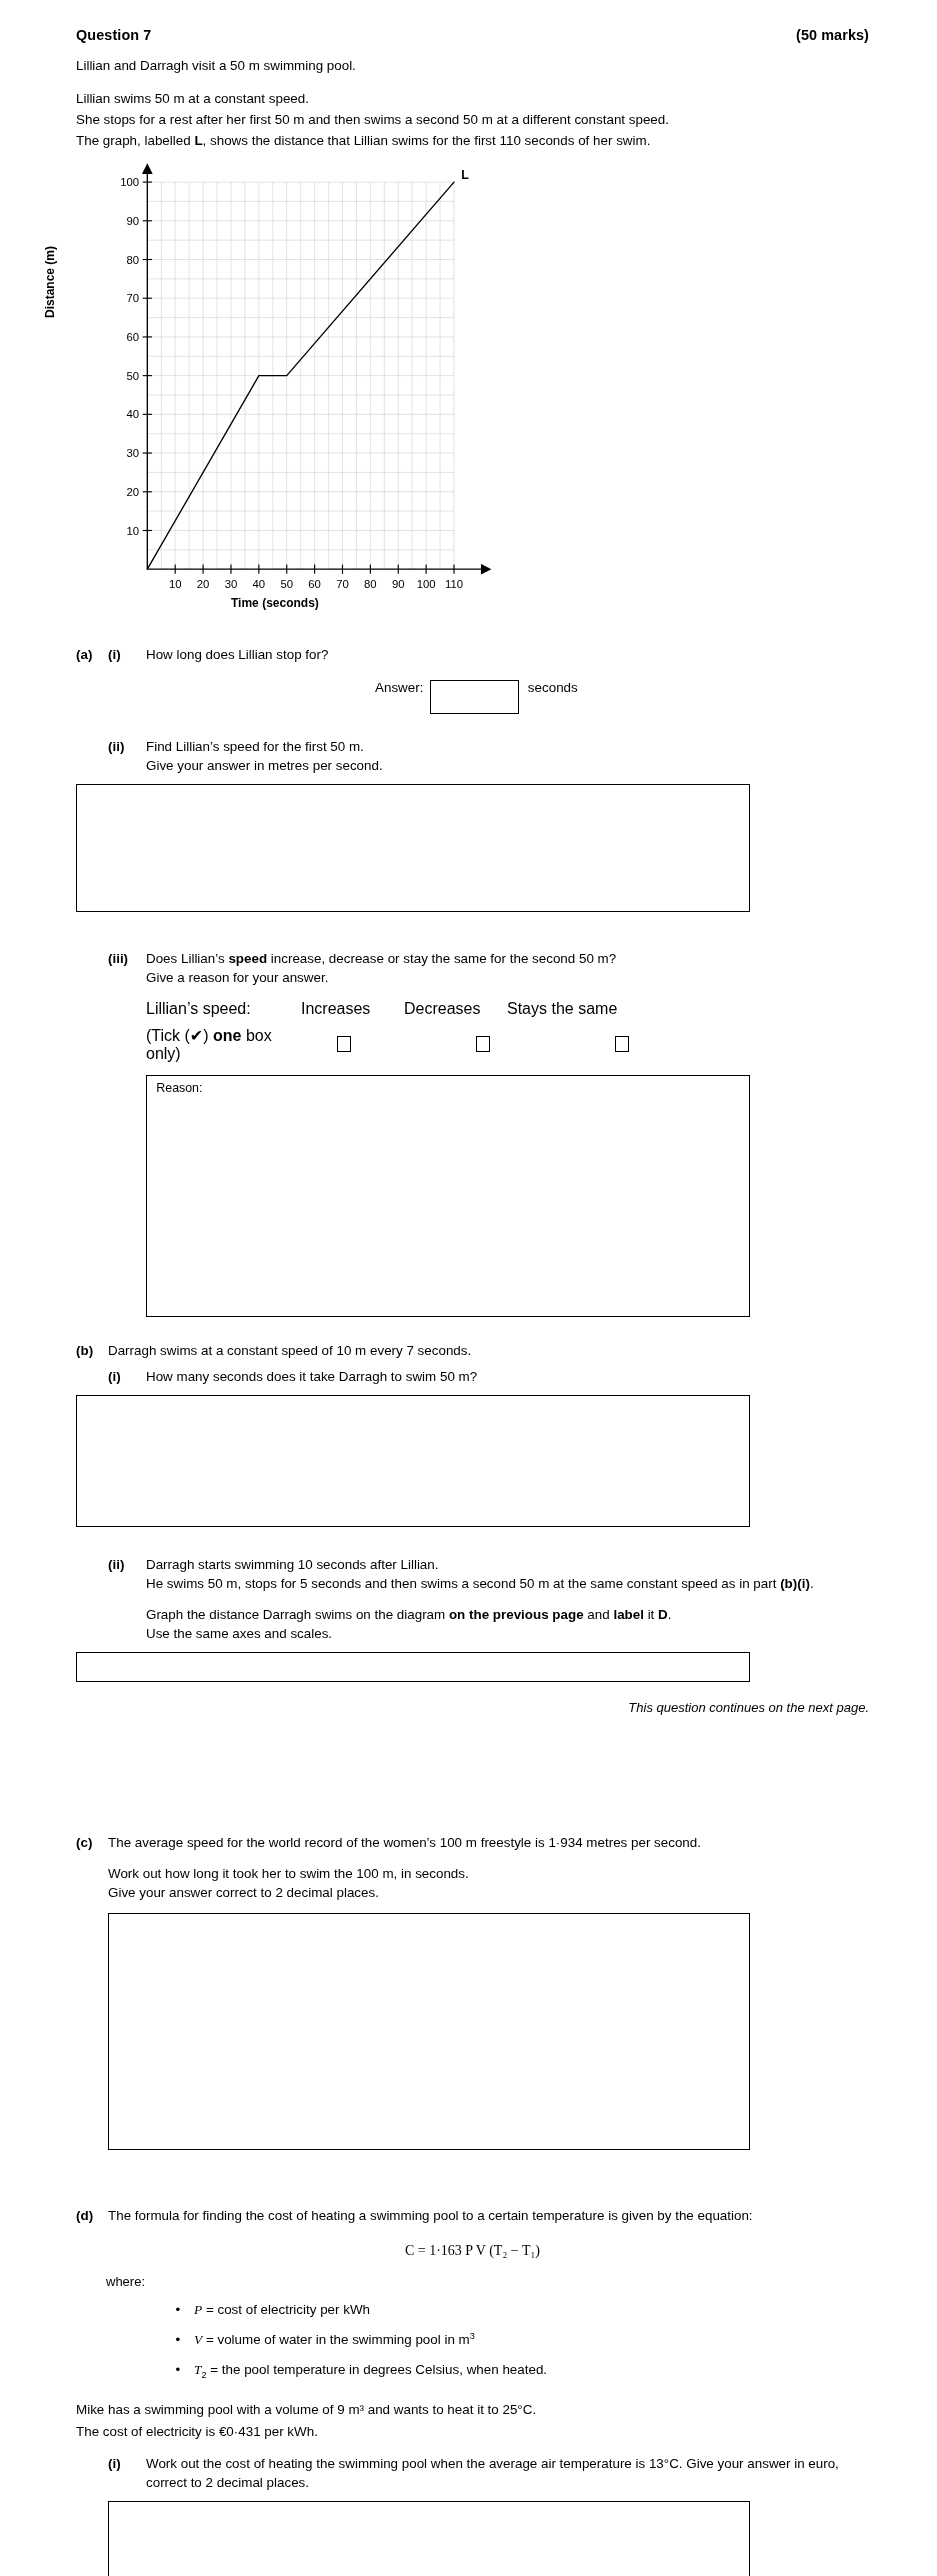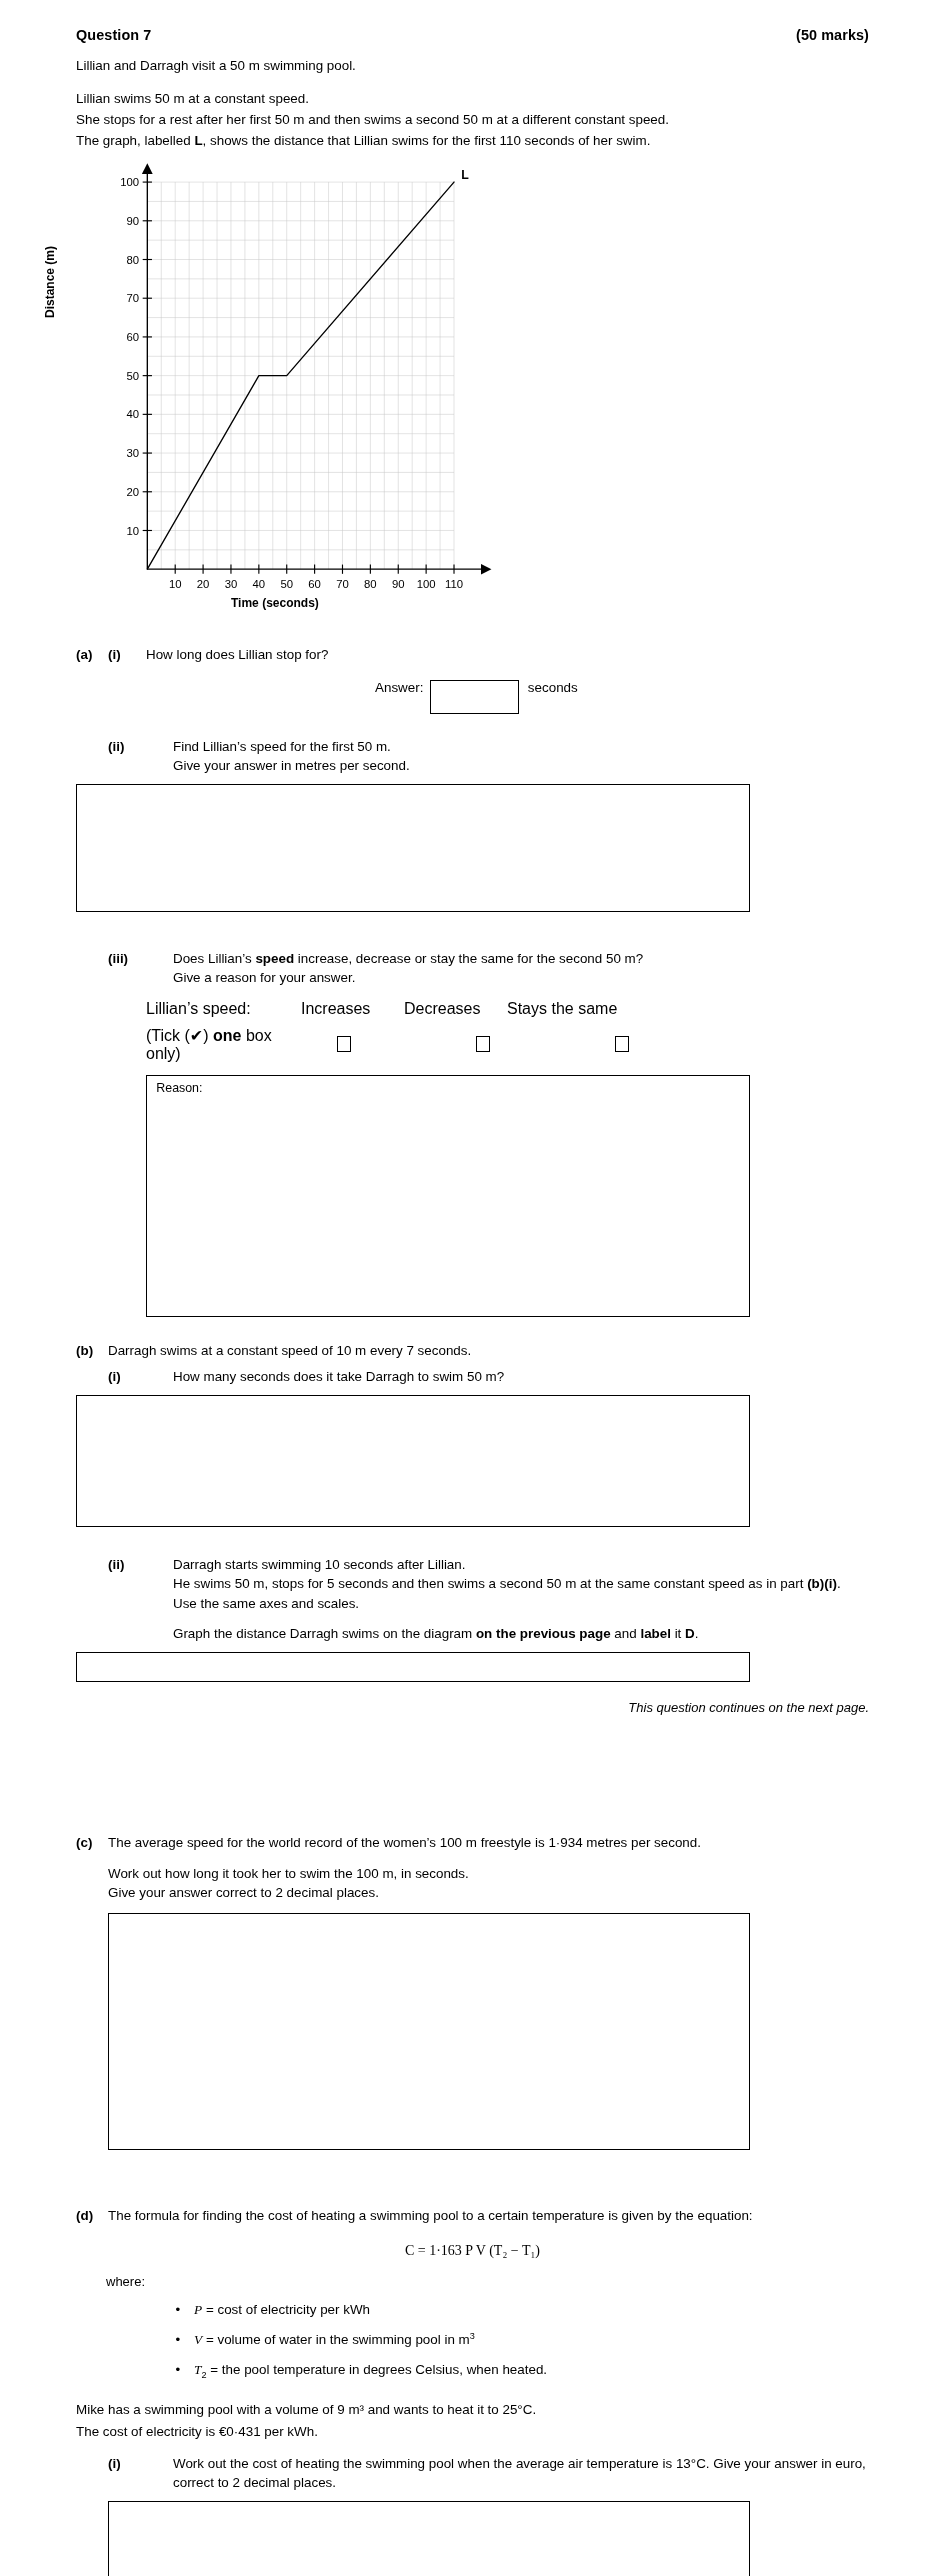--- a/index.html
+++ b/index.html
@@ -92,21 +92,21 @@
     flex: 0 0 32px;
     font-weight: bold;
   }
   .sec .rom {
     width: 38px;
     flex: 0 0 38px;
     font-weight: bold;
   }
   .sec .txt { flex: 1 1 auto; }
 
-  .indent-a { margin-left: 32px; gap: 27px; }
+  .indent-a { margin-left: 32px; }
 
   
   .answer-row {
     display: flex;
     align-items: flex-start;
     margin-top: 15.5px;
     margin-left: 299px;
     font-size: 13.4px;
   }
   .answer-row .alabel { margin-right: 6.2px; }
@@ -379,22 +379,22 @@
       <div class="rom">(i)</div>
       <div class="txt">How many seconds does it take Darragh to swim 50 m?</div>
     </div>
     <div class="gridbox" style="margin-top:9.3px;margin-left:0;width:674px;height:132px;"></div>
 
     <div class="sec indent-a" style="margin-top:28px;">
       <div class="rom">(ii)</div>
       <div class="txt">
         <div>Darragh starts swimming 10 seconds after Lillian.</div>
         <div><span>He swims 50 m, stops for 5 seconds and then swims a second 50 m at the same constant speed as in part </span><b>(b)(i)</b><span>.</span></div>
+        <div style="margin-top:11.3px;"><span>Graph the distance Darragh swims on the diagram </span><b>on the previous page</b><span> and </span><b>label</b><span> it </span><b>D</b><span>.</span></div>
         <div>Use the same axes and scales.</div>
-        <div style="margin-top:11.3px;"><span>Graph the distance Darragh swims on the diagram </span><b>on the previous page</b><span> and </span><b>label</b><span> it </span><b>D</b><span>.</span></div>
       </div>
     </div>
     <div class="gridbox" style="margin-top:9.3px;margin-left:0;width:674px;height:30px;"></div>
 
     <div class="continues">This question continues on the next page.</div>
 
     <div class="sec" style="margin-top:118px;">
       <div class="lab">(c)</div>
       <div class="txt">
         <div>The average speed for the world record of the women’s 100 m freestyle is 1·934 metres per second.</div>

